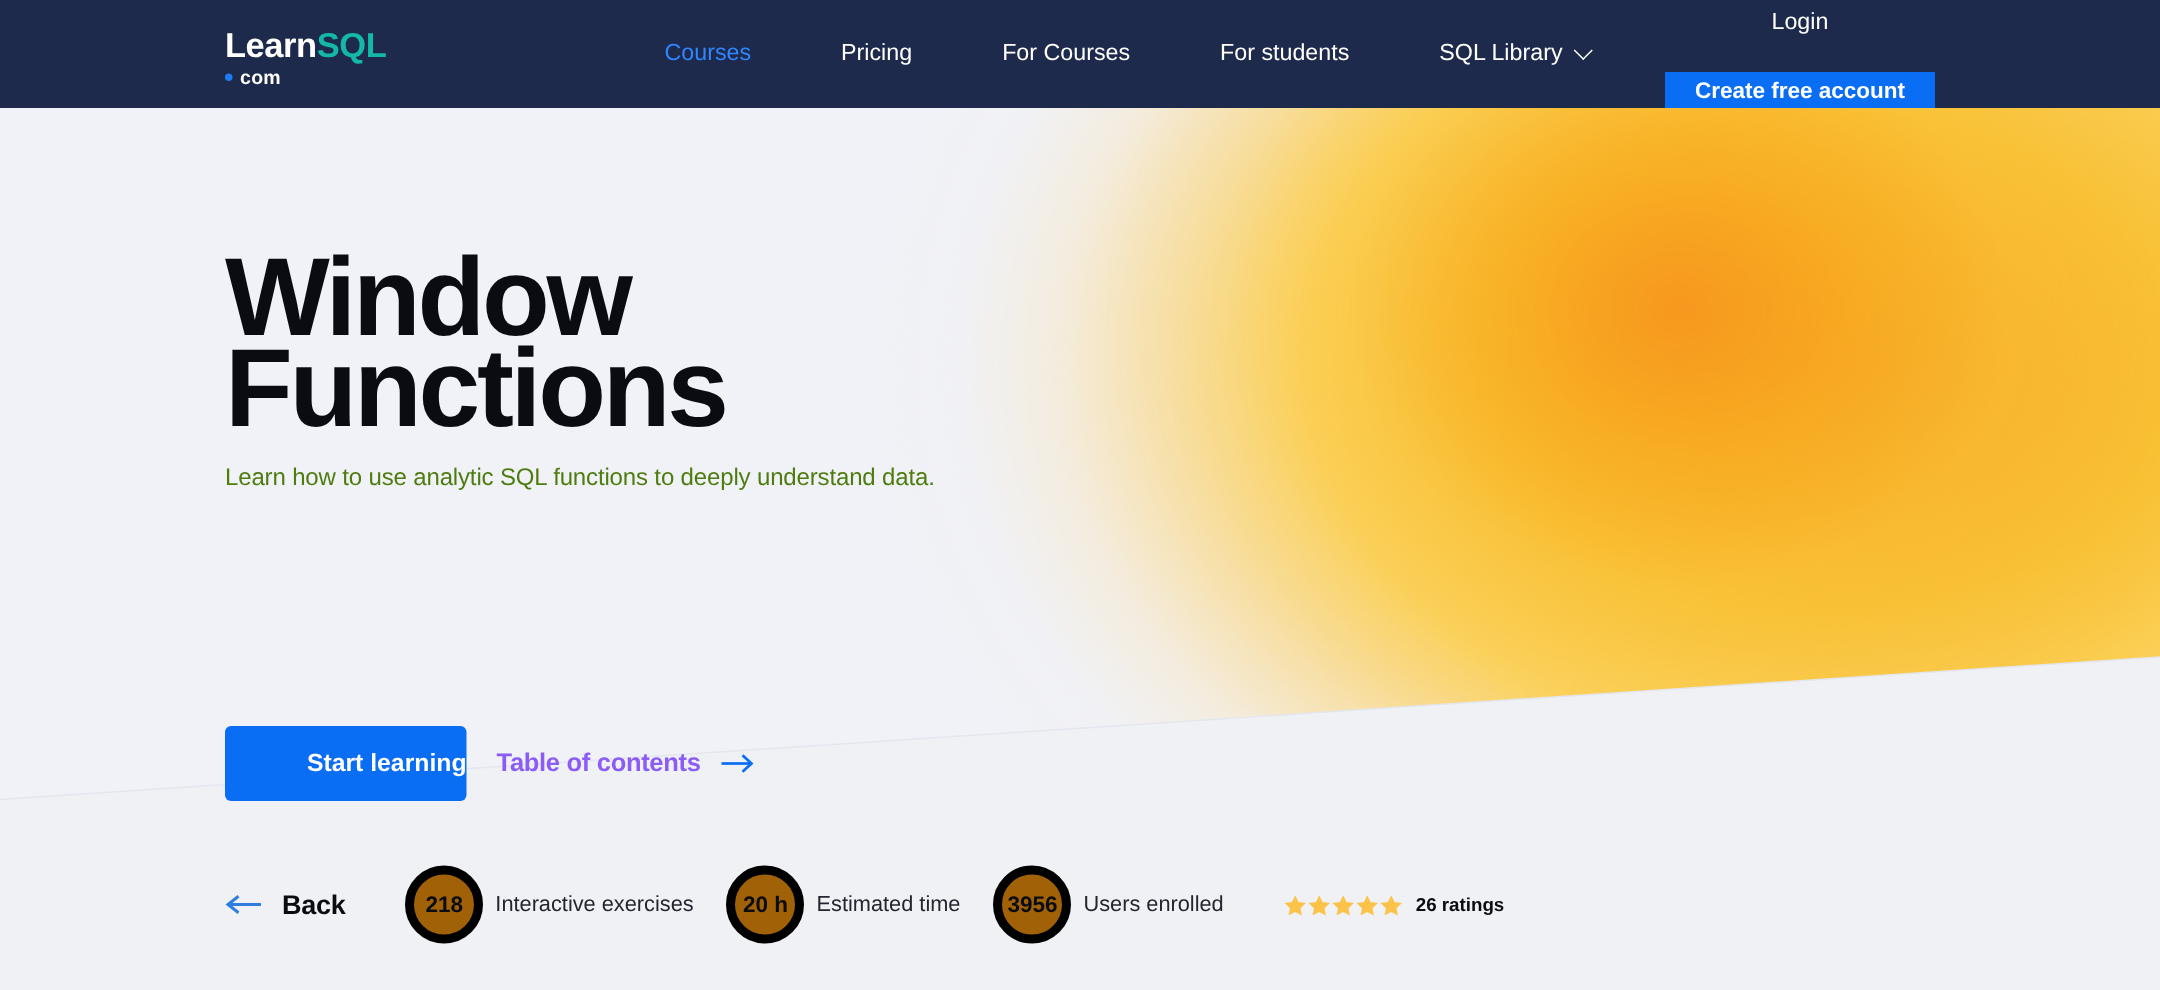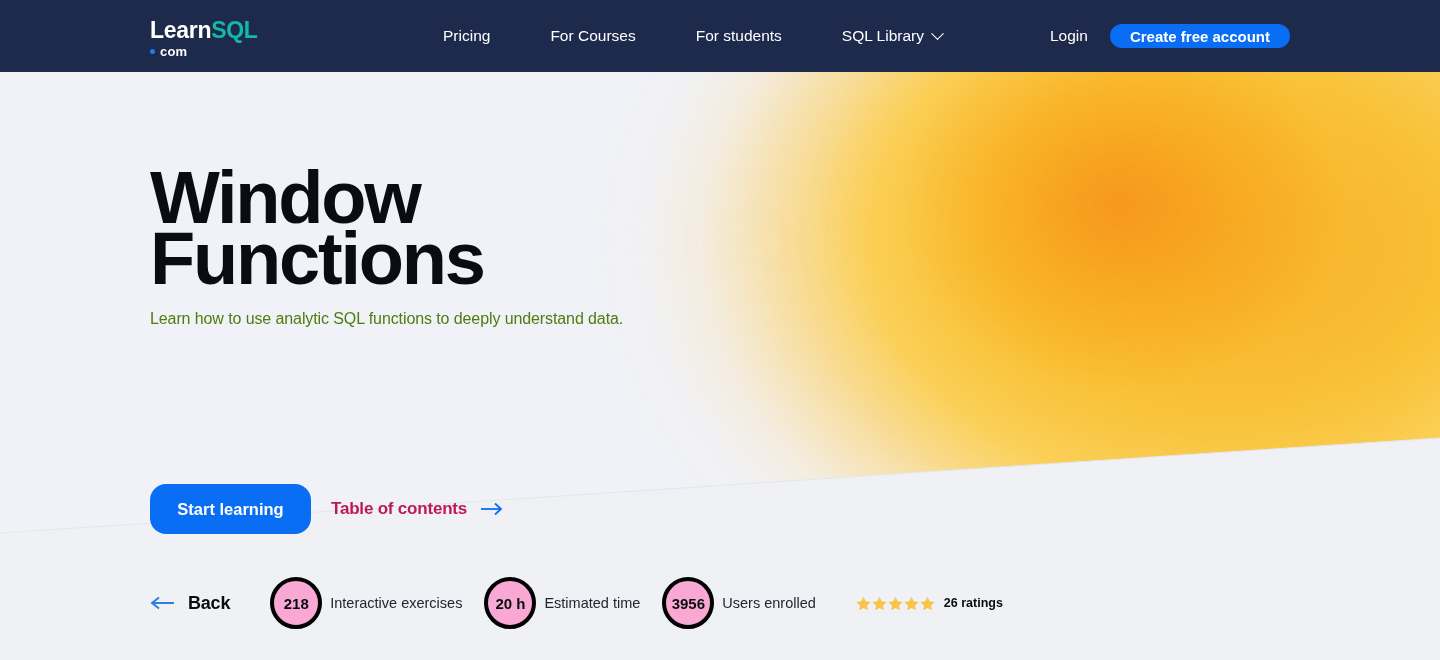--- a/index.html
+++ b/index.html
@@ -99,33 +99,34 @@
   }
 
   .nav-right {
     position: absolute;
     right: 150px;
     top: 0;
     height: 72px;
     display: flex;
     align-items: center;
     gap: 18px;
+    flex-direction: column;
   }
   .login-link {
     font-size: 15.5px;
     color: #ffffff;
     cursor: pointer;
     text-decoration: none;
     padding: 6px 4px;
   }
   .cta-btn {
     background: #0a6ef5;
     color: #ffffff;
     border: none;
-    border-radius: 16px;
+    border-radius: 0;
     font-size: 15px;
     font-weight: bold;
     height: 24px;
     padding: 0 20px;
     cursor: pointer;
     font-family: "Liberation Sans", sans-serif;
     white-space: nowrap;
   }
 
   
@@ -250,36 +251,37 @@
     position: absolute;
     top: 412px; left: 0;
     display: flex;
     align-items: center;
     z-index: 20;
   }
   .start-btn {
     background: #0a6ef5;
     color: #ffffff;
     border: none;
-    border-radius: 16px;
+    border-radius: 4px;
     width: 161px;
     height: 50px;
     font-size: 16.5px;
     font-weight: bold;
     cursor: pointer;
     font-family: "Liberation Sans", sans-serif;
+    text-align: right;
   }
   .toc-link {
     margin-left: 20px;
     display: flex;
     align-items: center;
     gap: 13px;
     font-size: 17px;
     font-weight: bold;
-    color: #be185d;
+    color: #8b5cf6;
     cursor: pointer;
     text-decoration: none;
     letter-spacing: -0.2px;
   }
 
   
   .stats {
     position: absolute;
     top: 505px; left: 0;
     display: flex;
@@ -301,22 +303,22 @@
     letter-spacing: -0.2px;
   }
   .stat {
     display: flex;
     align-items: center;
     margin-right: 22px;
   }
   .stat-circle {
     width: 52px; height: 52px;
     border-radius: 50%;
-    background: #f9a8d4;
-    border: 4px solid #000000;
+    background: #a16207;
+    border: 6px solid #000000;
     display: flex;
     align-items: center;
     justify-content: center;
     font-size: 15px;
     font-weight: bold;
     color: #0b0c12;
     flex: 0 0 auto;
   }
   .stat-label {
     margin-left: 8px;
@@ -347,20 +349,23 @@
 
     <div class="logo">
       <div class="logo-main"><span>Learn</span><span class="sql">SQL</span></div>
       <div class="logo-sub">
         <span class="logo-dot"></span>
         <span class="logo-com">com</span>
       </div>
     </div>
 
     <div class="nav-links">
+      <a class="nav-link active">
+          <span>Courses</span>
+        </a>
       <a class="nav-link">
           <span>Pricing</span>
         </a>
       <a class="nav-link">
           <span>For Courses</span>
         </a>
       <a class="nav-link">
           <span>For students</span>
         </a>
       <a class="nav-link">

